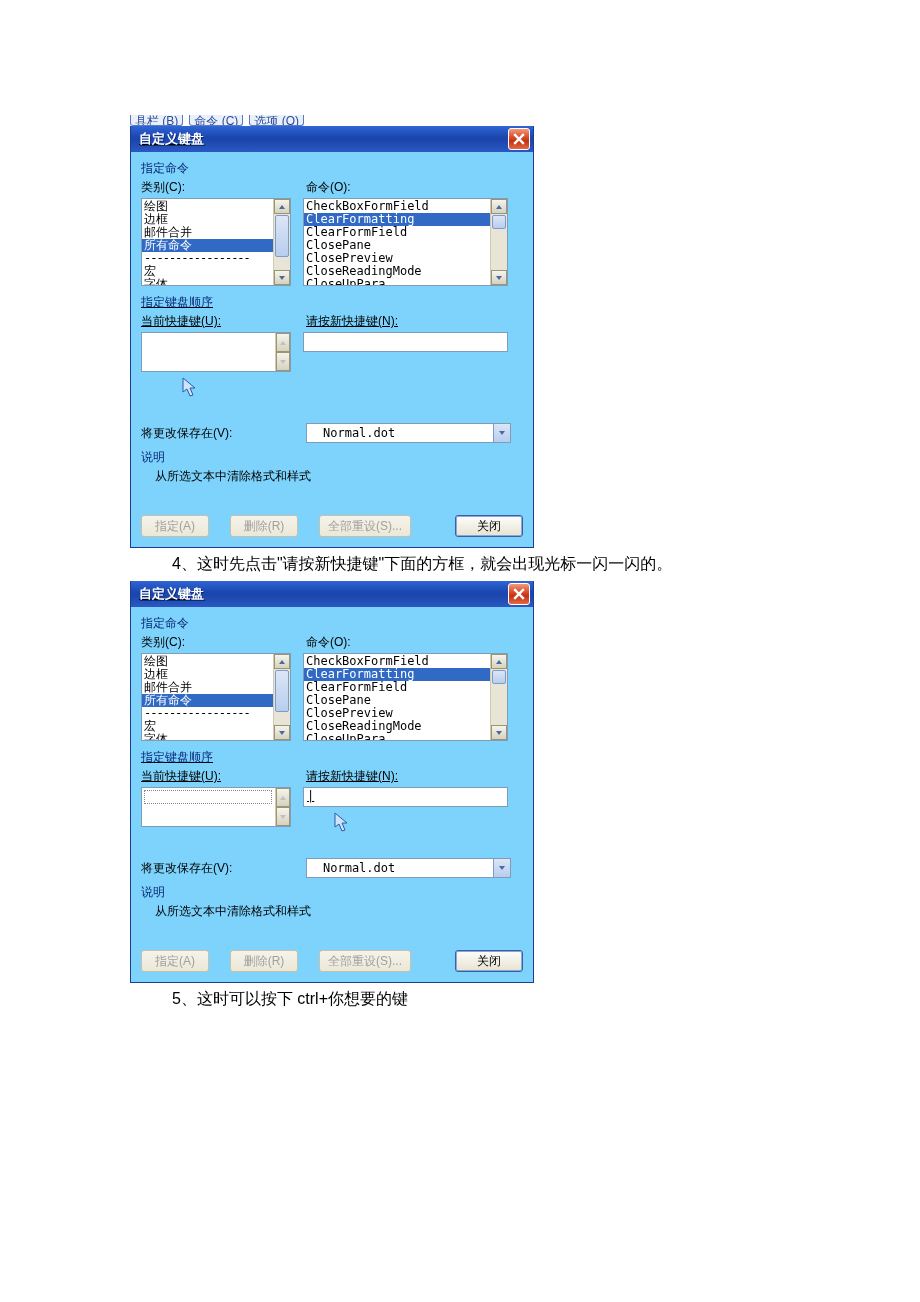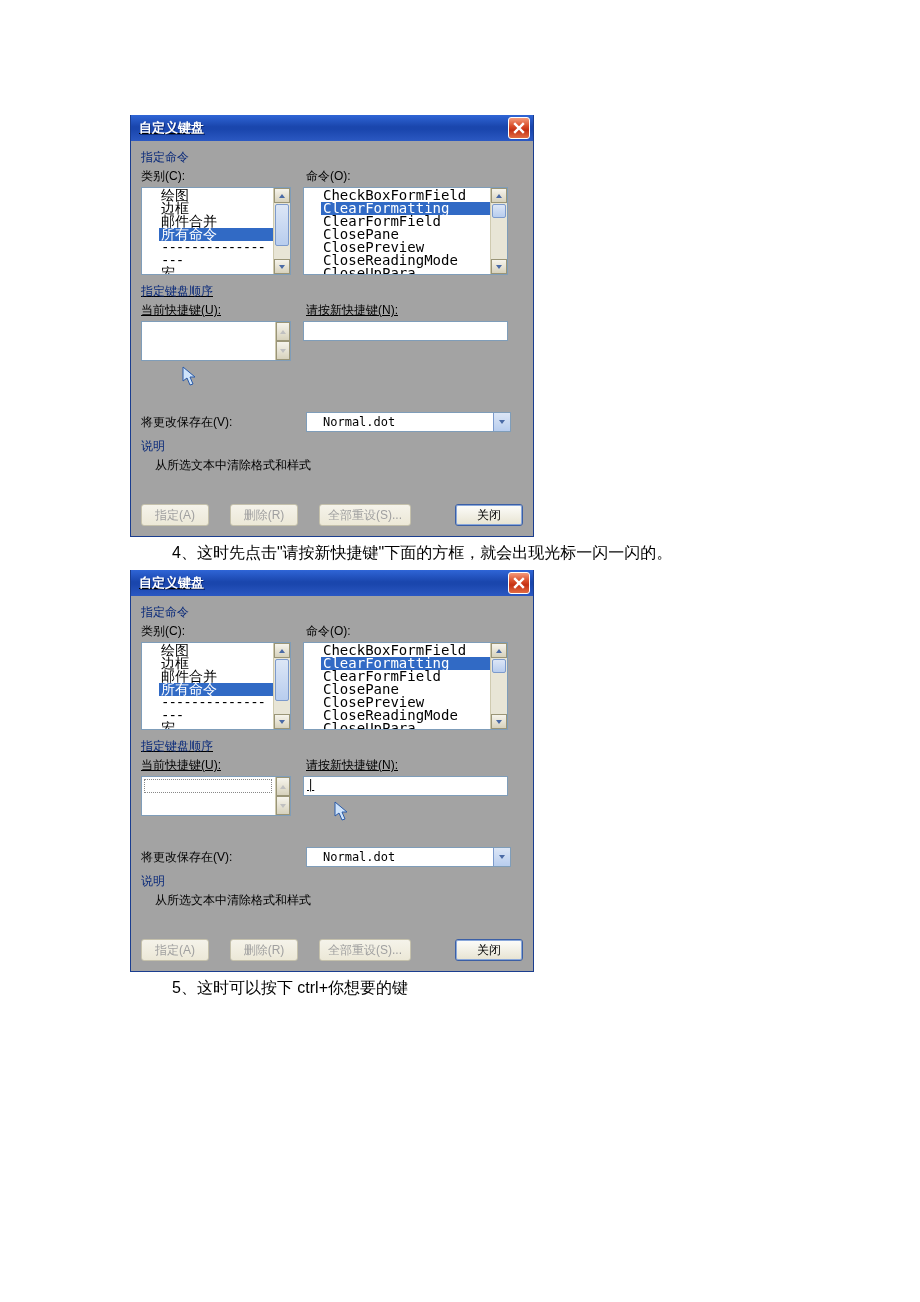--- a/index.html
+++ b/index.html
@@ -69,43 +69,43 @@
     border: 1px solid #fff;
     border-radius: 3px;
     display: flex;
     align-items: center;
     justify-content: center;
   }
   .close-btn svg { width: 12px; height: 12px; }
   .body-area {
     padding: 8px 10px 10px 10px;
     font-size: 12px;
-    background: #a3a3a3;
+    background: #7dd3fc;
   }
   .group-title {
     color: #0a2a7a;
     font-size: 12px;
     margin-bottom: 2px;
   }
   .row-labels {
     display: flex;
   }
   .col-left { width: 165px; }
   .col-right { flex: 1; }
   .lbl { color: #000; font-size: 12px; margin-bottom: 2px; }
   .listbox {
     height: 88px;
     background: #fff;
     border: 1px solid #7f9db9;
     box-sizing: border-box;
     overflow: hidden;
     font-family: "SimSun", monospace;
-    font-size: 14px;
+    font-size: 12px;
     line-height: 13px;
-    padding: 1px 17px;
+    padding: 1px 0;
     position: relative;
   }
   .listbox.small {
     width: 150px;
   }
   .listbox.cmd {
     width: 205px;
   }
   .listbox .item {
     padding: 0 2px;
@@ -244,20 +244,25 @@
     margin-bottom: 6px;
   }
   .currentbox .scrollbar { width:14px; }
   .currentbox .sb-btn { height:19px; }
 </style>
 </head>
 <body>
 
 <div class="page">
 
+  <div class="tab-stub">
+    <span>具栏 (B)</span>
+    <span>命令 (C)</span>
+    <span>选项 (O)</span>
+  </div>
 
   <div class="dialog">
     <div class="titlebar">
       <span class="titlebar-text">自定义键盘</span>
       <div class="close-btn">
         <svg viewBox="0 0 10 10">
             <path d="M1 1 L9 9 M9 1 L1 9" stroke="#fff" stroke-width="2"></path>
           </svg>
       </div>
     </div>

